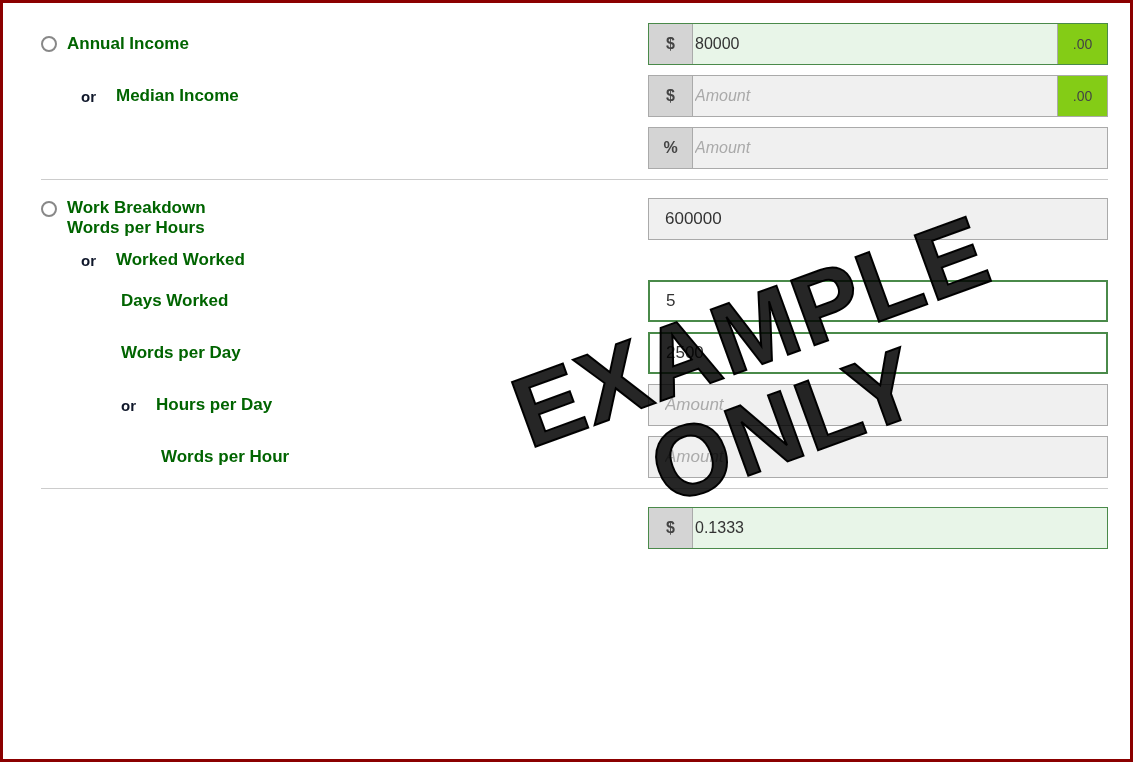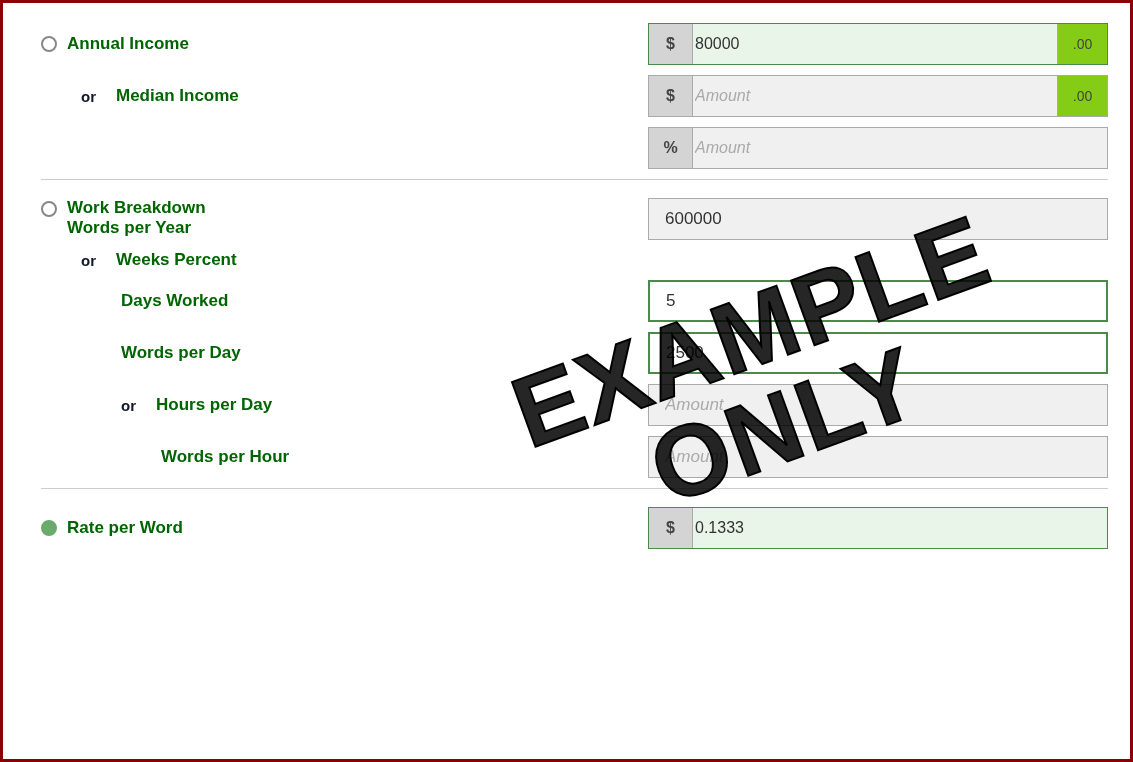--- a/index.html
+++ b/index.html
@@ -259,35 +259,35 @@
   </div>
 
   <hr class="divider">
 
   <div class="row" style="align-items:flex-start;">
     <div class="left-area">
       <div class="wb-label-area">
         <span class="radio-btn" style="margin-top:3px;"></span>
         <div class="wb-label-multiline">
           <span class="label-text">Work Breakdown</span>
-          <span class="label-text">Words per Year</span>
+          <span class="label-text">Words per Hours</span>
         </div>
       </div>
     </div>
     <div class="right-area">
       <div class="simple-input-group">
         <input class="simple-input" type="text" value="600000" style="">
       </div>
     </div>
   </div>
 
   <div class="row">
     <div class="left-area label-col indent1">
       <span class="or-text">or</span>
-      <span class="label-text">Weeks Percent</span>
+      <span class="label-text">Worked Worked</span>
     </div>
   </div>
 
   <div class="row">
     <div class="left-area label-col indent2">
       <span class="label-text">Days Worked</span>
     </div>
     <div class="right-area">
       <div class="simple-input-group active">
         <input class="simple-input" type="text" value="5" style="">
@@ -325,24 +325,20 @@
     <div class="right-area">
       <div class="simple-input-group">
         <input class="simple-input" type="text" placeholder="Amount" style="">
       </div>
     </div>
   </div>
 
   <hr class="divider">
 
   <div class="row">
-    <div class="left-area label-col">
-      <span class="radio-btn selected"></span>
-      <span class="label-text">Rate per Word</span>
-    </div>
     <div class="right-area">
       <div class="input-group active">
         <div class="prefix-box">$</div>
         <input class="input-field" type="text" value="0.1333" style="">
       </div>
     </div>
   </div>
 
   <div class="watermark">
     <div class="watermark-text">

